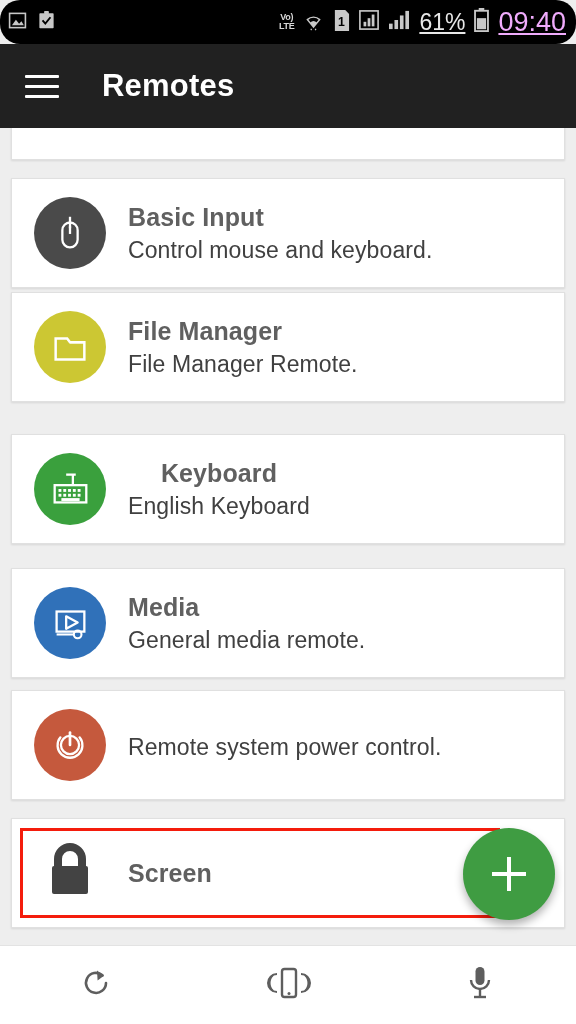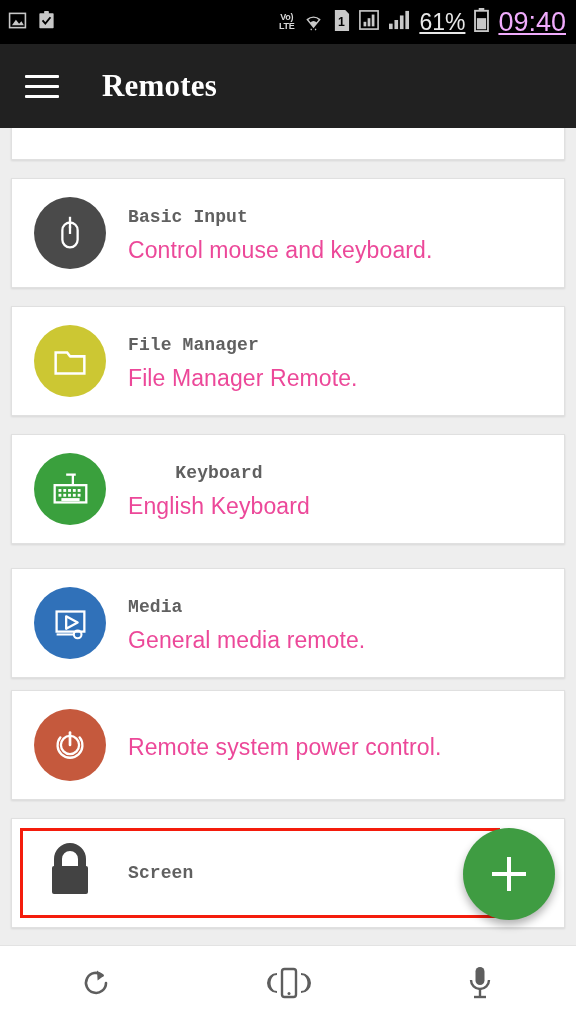--- a/index.html
+++ b/index.html
@@ -26,20 +26,21 @@
   .status-bar {
     position: absolute;
     top: 0; left: 0;
     width: 576px;
     height: 44px;
     background: #000000;
     display: flex;
     align-items: center;
     box-sizing: border-box;
     padding: 0 10px 0 8px;
+    border-radius: 20px;
   }
   .status-left {
     display: flex;
     align-items: center;
     gap: 10px;
   }
   .status-right {
     margin-left: auto;
     display: flex;
     align-items: center;
@@ -96,21 +97,20 @@
     height: 3px;
     background: #ffffff;
     border-radius: 1px;
   }
   .app-title {
     color: #ffffff;
     font-size: 31px;
     font-weight: bold;
     margin-left: 32px;
     letter-spacing: 0.2px;
-    font-family: Liberation Serif, serif;
   }
 
   
   .content {
     position: absolute;
     top: 128px; left: 0;
     width: 576px;
     height: 818px;
     background: #eeeeee;
     overflow: hidden;
@@ -145,47 +145,46 @@
   .circ {
     width: 72px;
     height: 72px;
     border-radius: 50%;
     display: flex;
     align-items: center;
     justify-content: center;
   }
   .texts { display: flex; flex-direction: column; justify-content: center; }
   .c-title {
-    font-size: 18px;
+    font-size: 25px;
     font-weight: bold;
     color: #606060;
     line-height: 30px;
     letter-spacing: 0.1px;
-    font-family: Liberation Mono, monospace;
   }
   .c-sub {
     font-size: 23px;
-    color: #ec4899;
+    color: #404040;
     line-height: 30px;
     margin-top: 3px;
     letter-spacing: 0.1px;
   }
 
   
   .card.partial {
     top: -38px;
     height: 70px;
     align-items: flex-start;
     overflow: hidden;
   }
   .card.partial .card-inner { align-items: flex-start; }
   .card.partial .icon-wrap { height: 48px; align-items: flex-start; }
 
   .card.r0 { top: 50px;  height: 110px; }
-  .card.r1 { top: 178px; height: 110px; }
+  .card.r1 { top: 164px; height: 110px; }
   .card.r2 { top: 306px; height: 110px; text-align: center; }
   .card.r3 { top: 440px; height: 110px; }
   .card.r4 { top: 562px; height: 110px; }
   .card.r5 { top: 690px; height: 110px; text-align: center; }
 
   
   .annotation {
     position: absolute;
     left: 20px;
     top: 700px;

